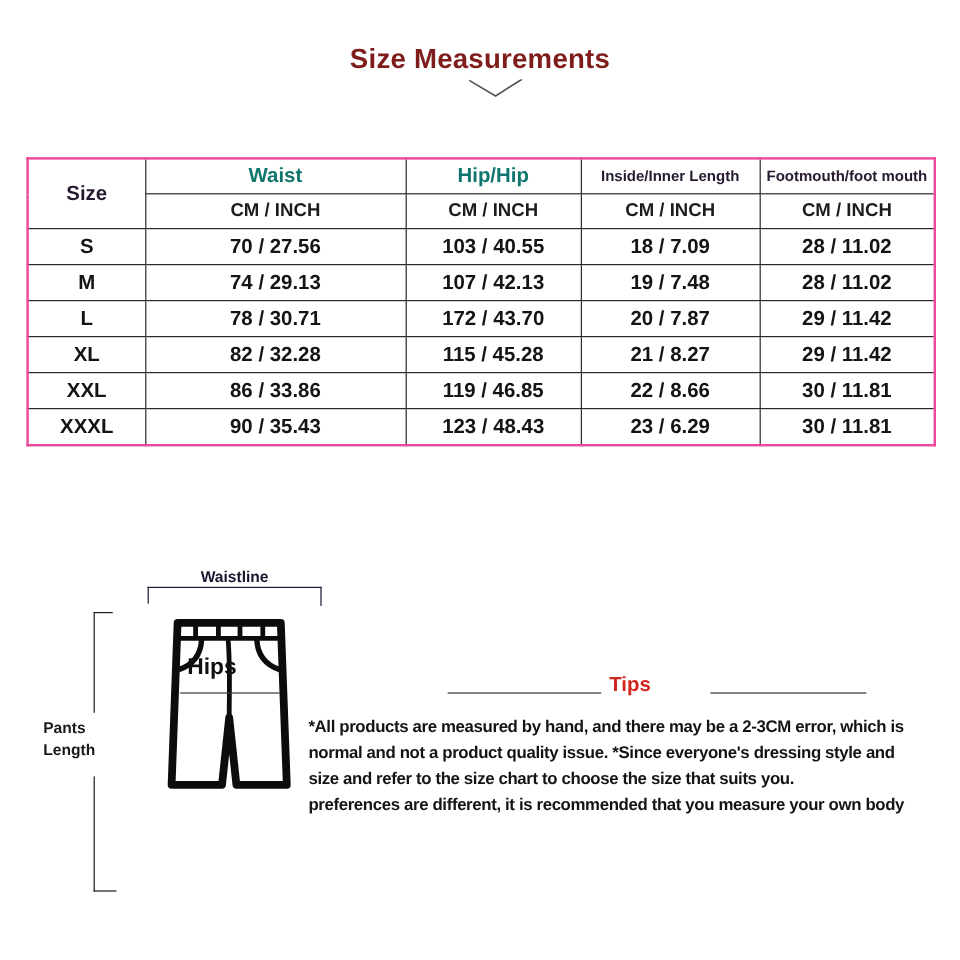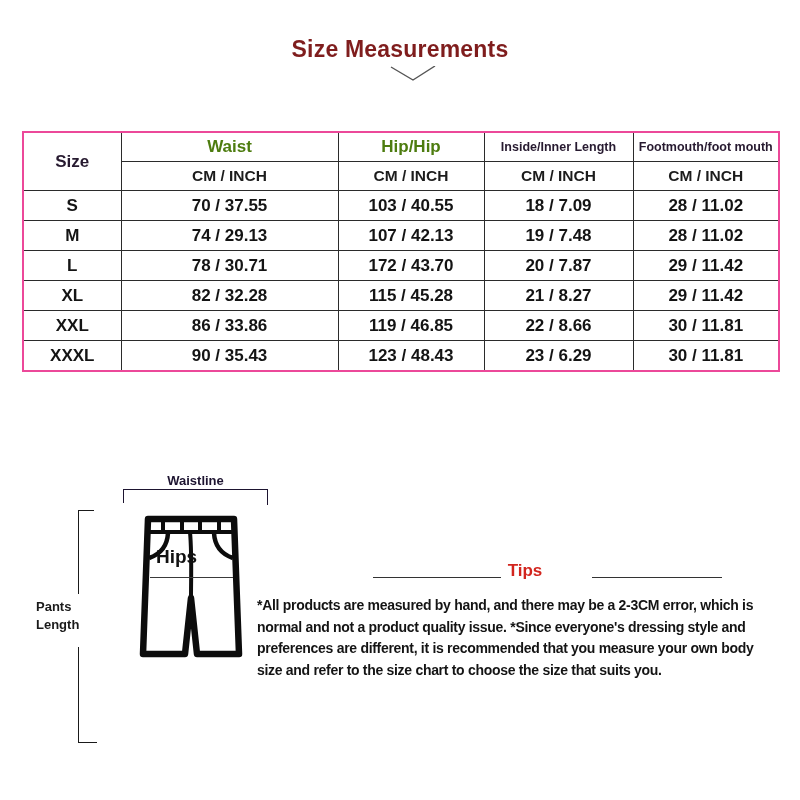--- a/index.html
+++ b/index.html
@@ -30,21 +30,21 @@
     padding: 0; overflow: hidden; white-space: nowrap;
   }
   .col-size  { width: 98px; }
   .col-waist { width: 217px; }
   .col-hip   { width: 146px; }
   .col-inner { width: 149px; }
   .col-foot  { width: 146px; }
   tr.hdr-row-1 th { height: 28px; }
   tr.hdr-row-2 th { height: 28px; margin-top: 40px; }
   tr.data-row td  { height: 29px; }
-  .hdr-label { font-size: 17px; font-weight: bold; color: #4d7c0f; }
+  .hdr-label { font-size: 17px; font-weight: bold; color: #0f766e; }
   .hdr-label-sm { font-size: 12.5px; font-weight: bold; color: #271a30; }
   .hdr-size { font-size: 17px; font-weight: bold; color: #271a30; }
   .hdr-unit { font-size: 15.5px; font-weight: bold; color: #1c1c1c; }
   td.cell-size { font-size: 17px; font-weight: bold; color: #141414; }
   td.cell-val  { font-size: 17px; font-weight: bold; color: #141414; }
 
   
   .waistline-label {
     position: absolute; left: 123px; top: 473px; width: 145px;
     text-align: center; font-size: 13px; font-weight: bold; color: #1d1430;
@@ -108,21 +108,21 @@
         <th class="hdr-label-sm">Footmouth/foot mouth</th>
       </tr>
       <tr class="hdr-row-2">
         <th class="hdr-unit">CM / INCH</th>
         <th class="hdr-unit">CM / INCH</th>
         <th class="hdr-unit">CM / INCH</th>
         <th class="hdr-unit">CM / INCH</th>
       </tr>
       <tr class="data-row">
         <td class="cell-size">S</td>
-        <td class="cell-val">70 / 37.55</td>
+        <td class="cell-val">70 / 27.56</td>
         <td class="cell-val">103 / 40.55</td>
         <td class="cell-val">18 / 7.09</td>
         <td class="cell-val">28 / 11.02</td>
       </tr>
       <tr class="data-row">
         <td class="cell-size">M</td>
         <td class="cell-val">74 / 29.13</td>
         <td class="cell-val">107 / 42.13</td>
         <td class="cell-val">19 / 7.48</td>
         <td class="cell-val">28 / 11.02</td>
@@ -187,17 +187,17 @@
   <div class="hips-label">Hips</div>
   <div class="hips-line"></div>
 
   <div class="tips-line-left"></div>
   <div class="tips-heading" style="color: rgb(210, 37, 30);">Tips</div>
   <div class="tips-line-right"></div>
 
   <div class="tips-body">
     <div class="tip-line">*All products are measured by hand, and there may be a 2-3CM error, which is</div>
     <div class="tip-line">normal and not a product quality issue. *Since everyone's dressing style and</div>
+    <div class="tip-line">size and refer to the size chart to choose the size that suits you.</div>
     <div class="tip-line">preferences are different, it is recommended that you measure your own body</div>
-    <div class="tip-line">size and refer to the size chart to choose the size that suits you.</div>
   </div>
 
 </div>
 
 </body></html>

